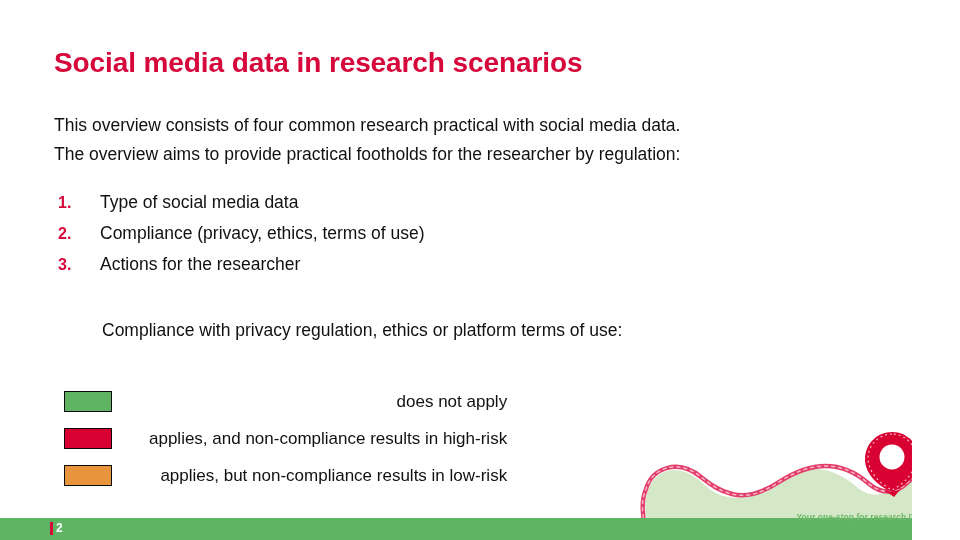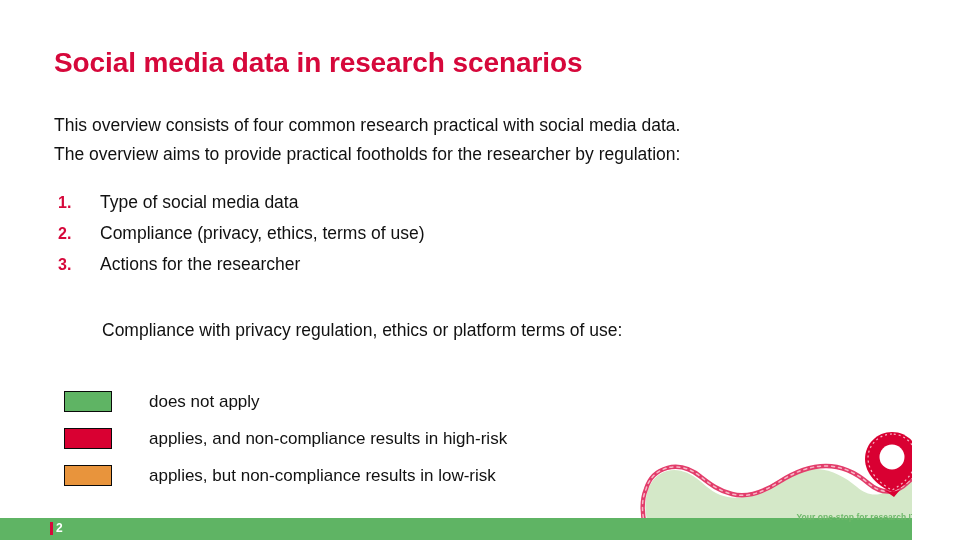--- a/index.html
+++ b/index.html
@@ -92,20 +92,21 @@
   
   #legend {
     position: absolute;
     left: 64px;
     top: 383px;
   }
   .legend-row {
     display: flex;
     align-items: center;
     height: 37px;
+    justify-content: space-between;
   }
   .legend-swatch {
     width: 48px;
     height: 21px;
     border: 1.6px solid #0a0a0a;
     box-sizing: border-box;
     flex: 0 0 48px;
   }
   .legend-label {
     margin-left: 37px;

